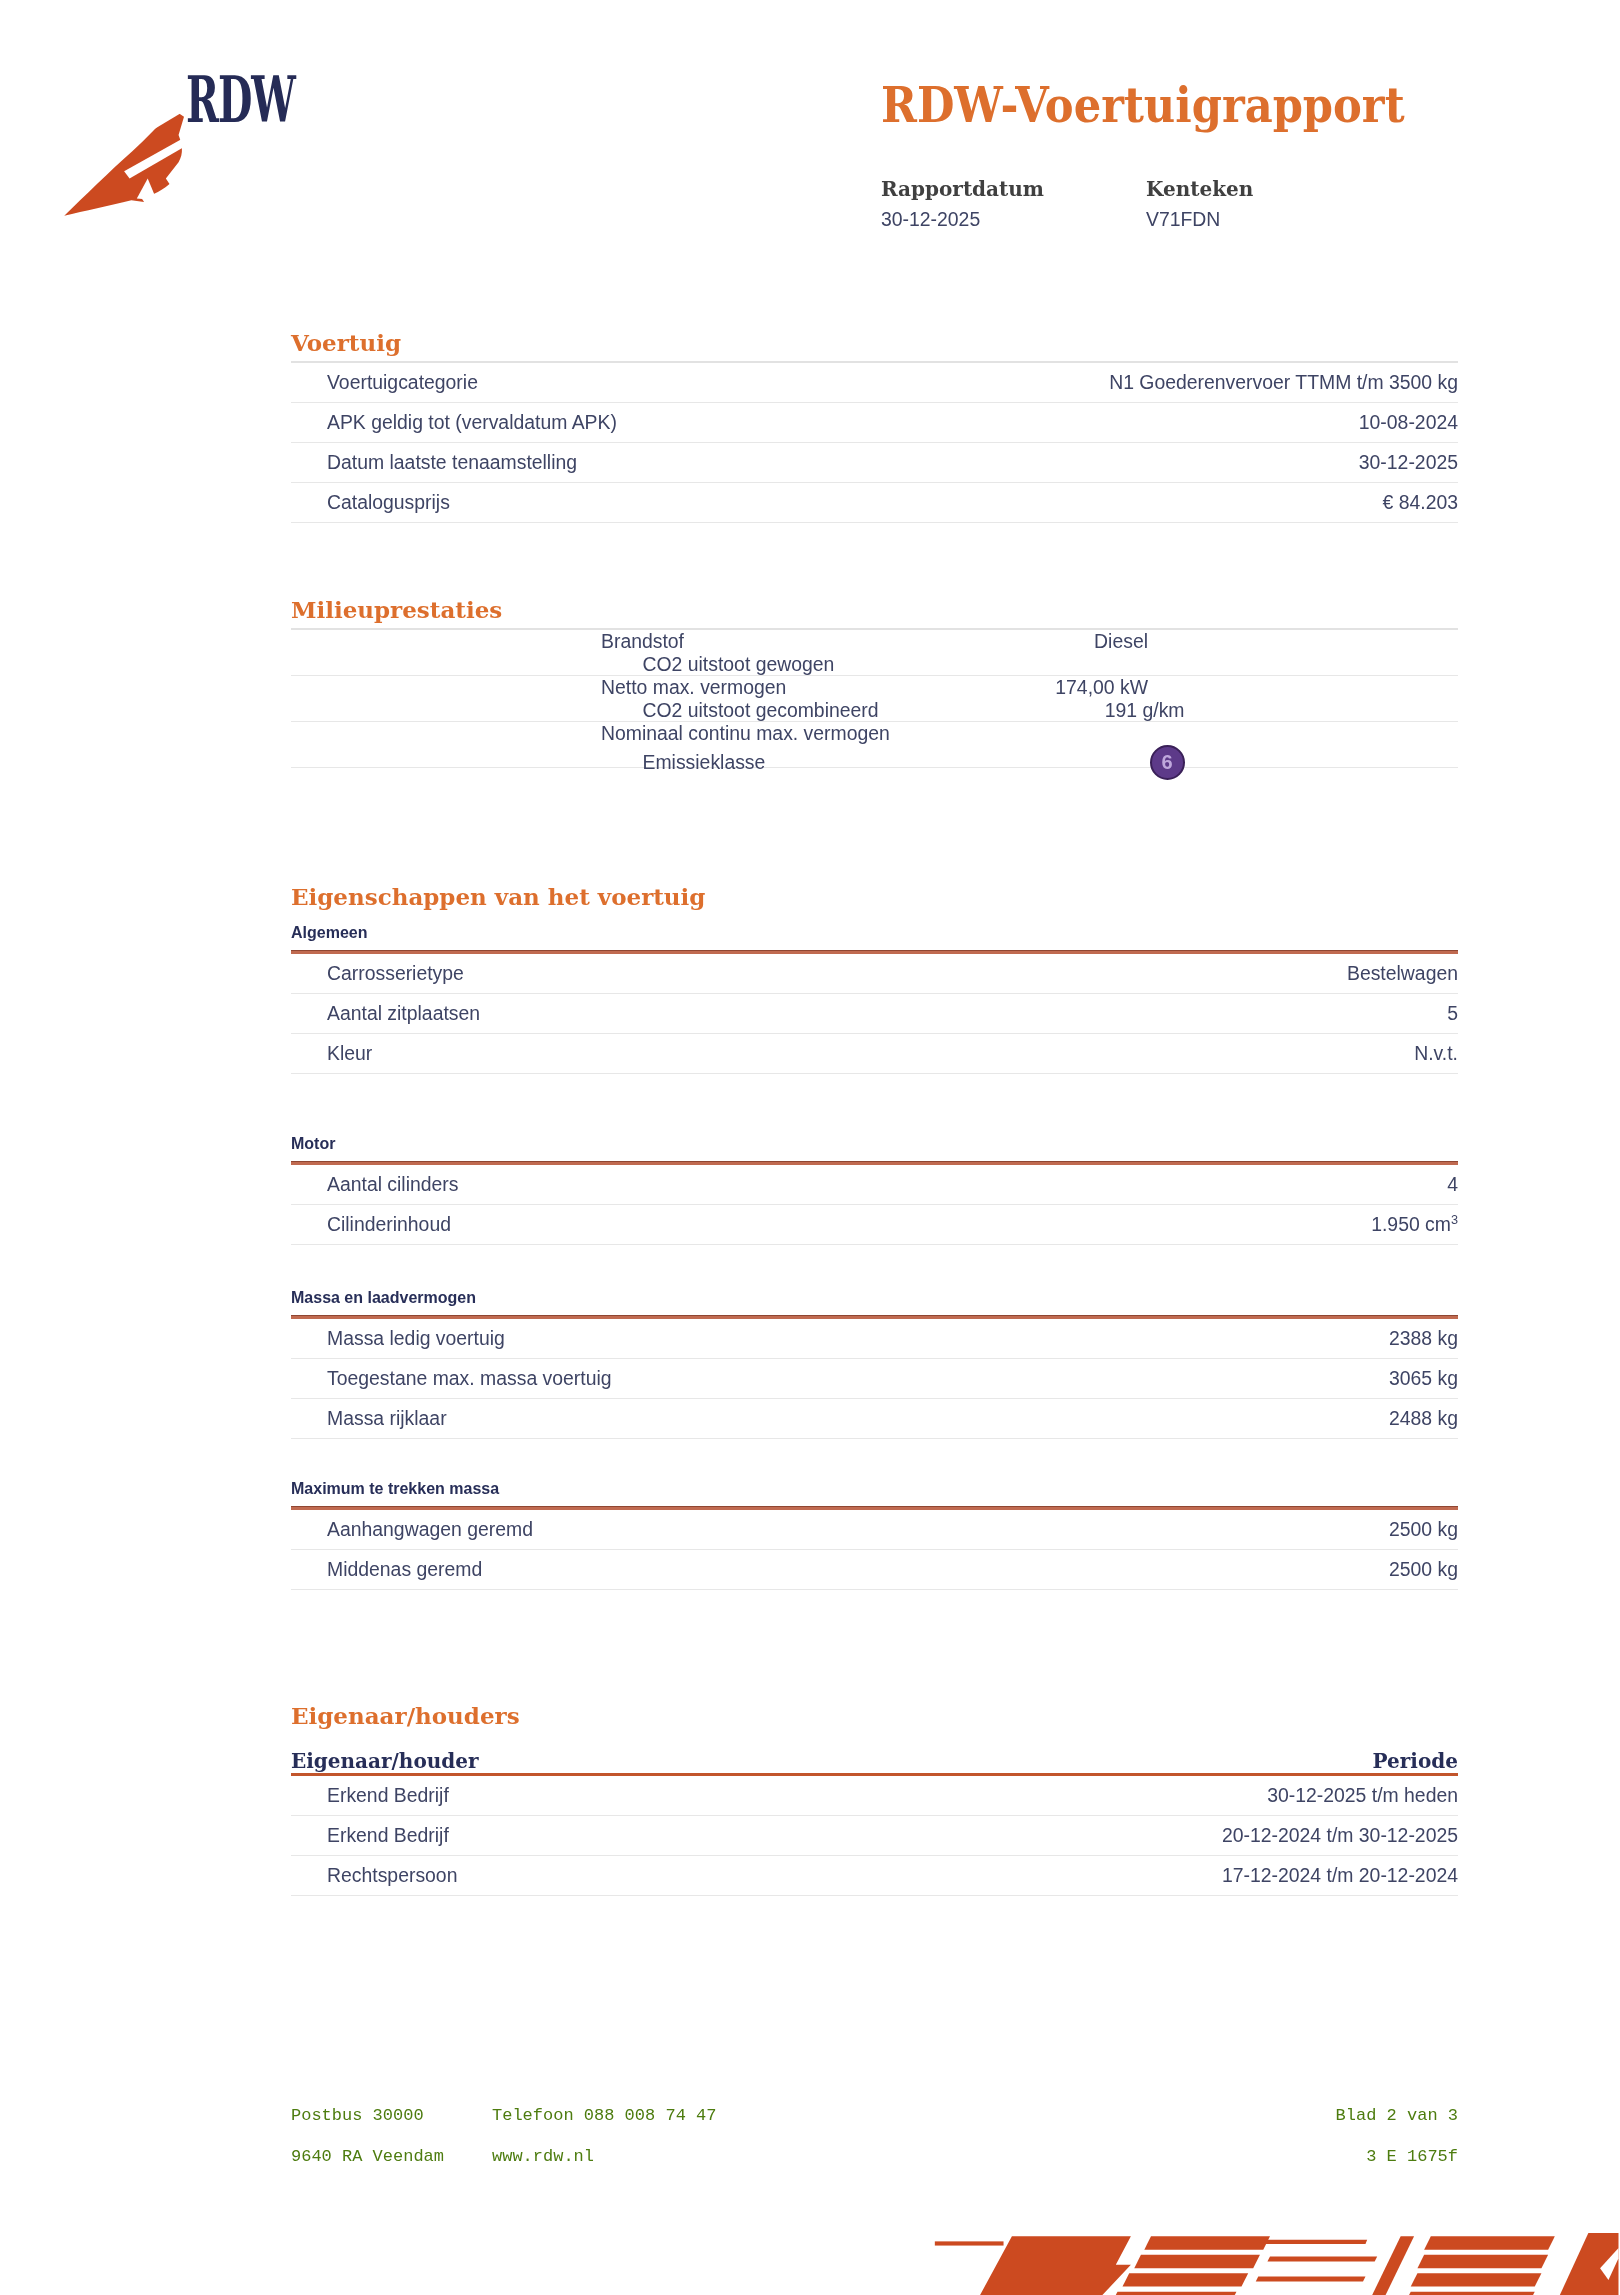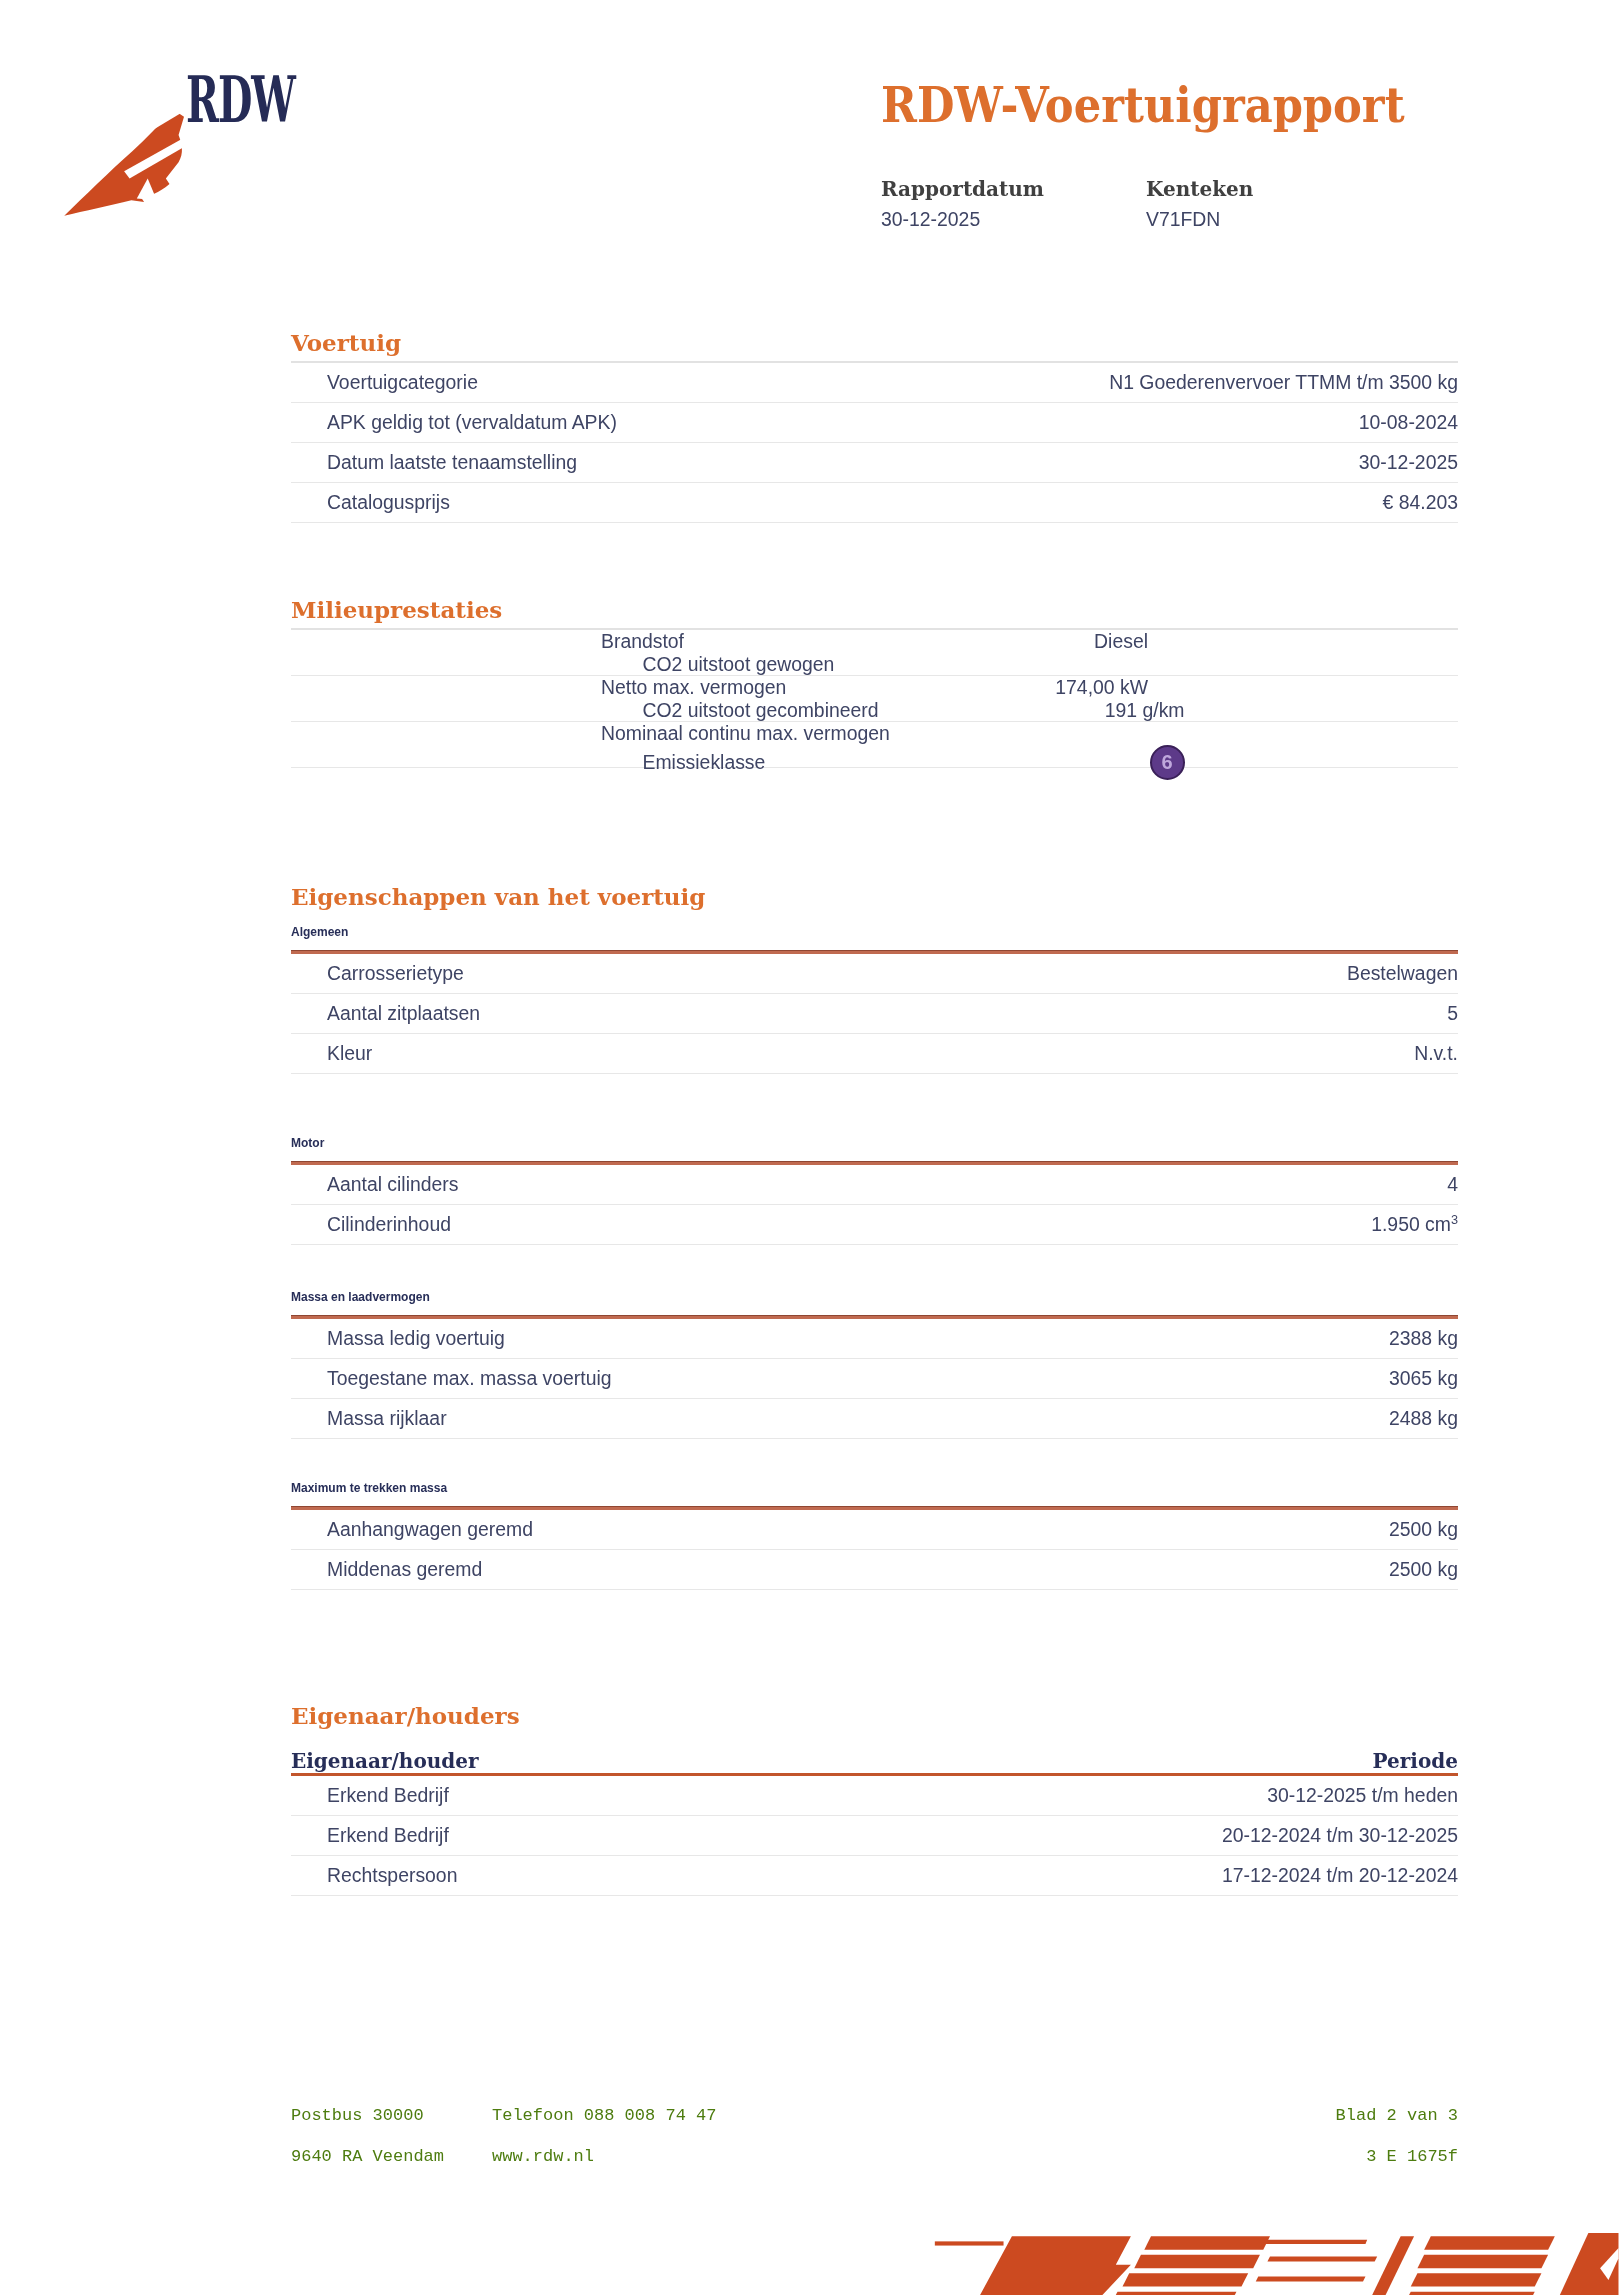--- a/index.html
+++ b/index.html
@@ -26,21 +26,21 @@
   .meta-value{position:absolute;top:208px;font-size:19.4px;color:#3e4464;white-space:nowrap;}
   .pos-rapportdatum{left:881px;} .pos-kenteken{left:1146px;}
 
   
   .section{position:absolute;left:291px;width:1167px;}
   .section-heading{
     font-family:"DejaVu Serif",serif;font-weight:bold;font-size:23px;line-height:27px;
     color:#dd6f2d;white-space:nowrap;
   }
   .sub-heading{
-    font-weight:bold;font-size:12px;line-height:25px;color:#272e58;white-space:nowrap;
+    font-weight:bold;font-size:16px;line-height:25px;color:#272e58;white-space:nowrap;
   }
   .table-col-heading{
     font-family:"DejaVu Serif",serif;font-weight:bold;font-size:20px;color:#272e58;white-space:nowrap;
   }
   .rule-gray{height:1.7px;background:#e2e2e2;margin-top:5px;}
   .rule-salmon{height:2.5px;background:#c06a50;border-top:0.8px solid #8f4632;margin-top:5px;}
   .rule-orange-thick{height:3.4px;background:#c2552b;}
   .row{
     display:flex;justify-content:space-between;align-items:center;
     height:39px;border-bottom:1.7px solid #e7e7e7;font-size:19.4px;color:#3e4464;

